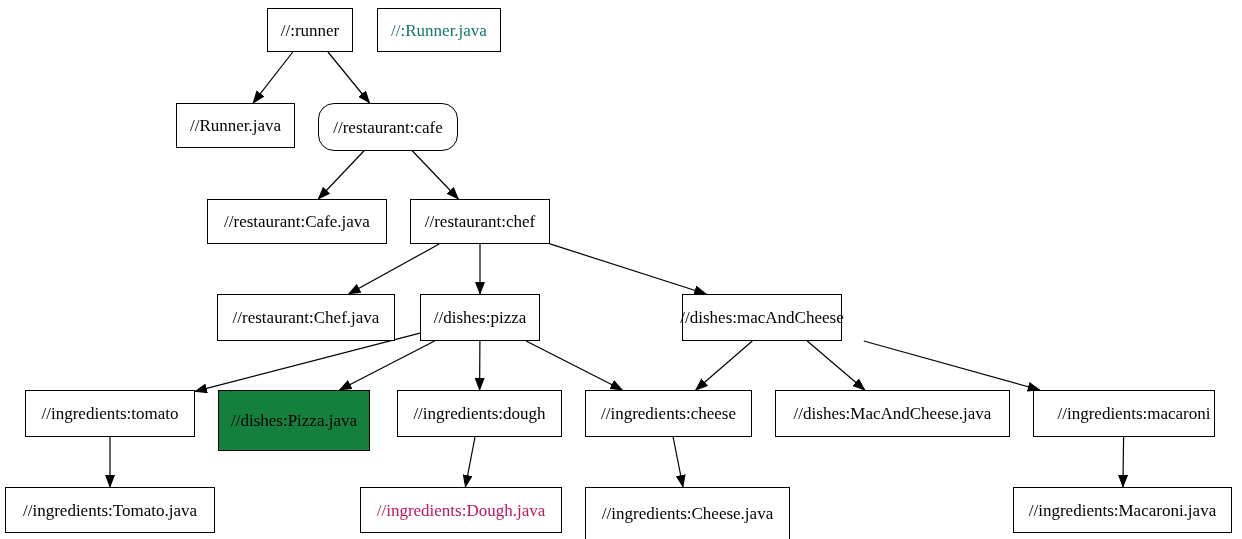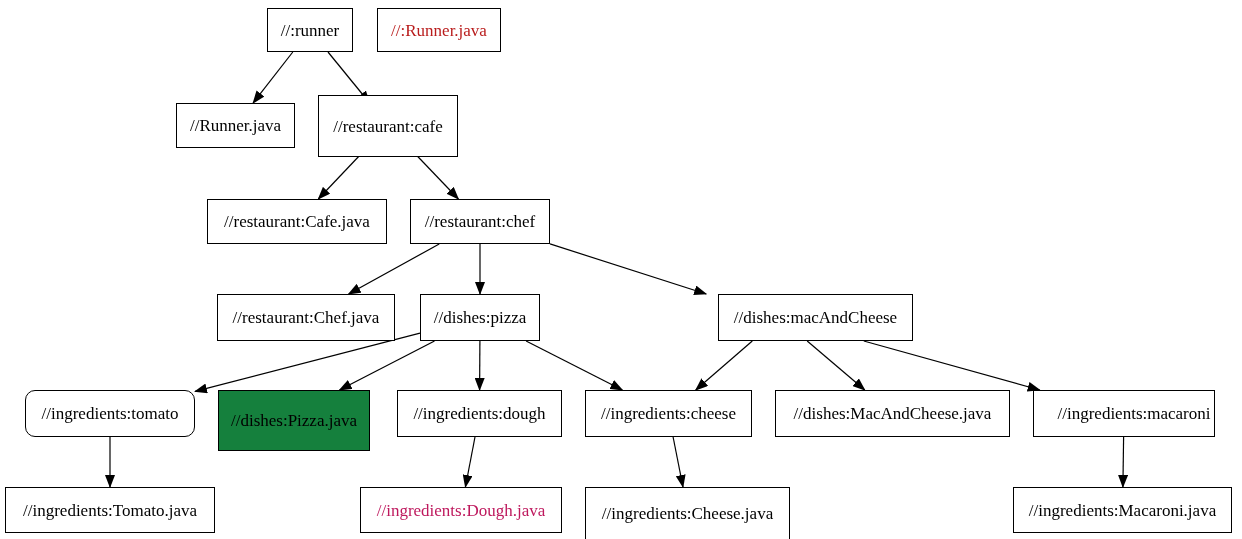--- a/index.html
+++ b/index.html
@@ -62,29 +62,29 @@
         <line x1="807.2" y1="341.0" x2="864.8" y2="390.0" stroke="#000000" stroke-width="1.2" marker-end="url(#arrowhead)"></line>
         <line x1="863.8" y1="341.0" x2="1039.7" y2="390.0" stroke="#000000" stroke-width="1.2" marker-end="url(#arrowhead)"></line>
         <line x1="110.0" y1="437.0" x2="110.0" y2="487.0" stroke="#000000" stroke-width="1.2" marker-end="url(#arrowhead)"></line>
         <line x1="475.0" y1="437.0" x2="465.4" y2="487.0" stroke="#000000" stroke-width="1.2" marker-end="url(#arrowhead)"></line>
         <line x1="673.1" y1="437.0" x2="683.0" y2="487.0" stroke="#000000" stroke-width="1.2" marker-end="url(#arrowhead)"></line>
         <line x1="1123.6" y1="437.0" x2="1122.9" y2="487.0" stroke="#000000" stroke-width="1.2" marker-end="url(#arrowhead)"></line>
       </g>
   </svg>
   <div id="node-layer">
       <div class="node" style="left: 267px; top: 8px; width: 86px; height: 44px; border-color: rgb(0, 0, 0); background: rgb(255, 255, 255); color: rgb(0, 0, 0);">//:runner</div>
-      <div class="node" style="left: 377px; top: 8px; width: 124px; height: 44px; border-color: rgb(0, 0, 0); background: rgb(255, 255, 255); color: #b91c1c;">//:Runner.java</div>
+      <div class="node" style="left: 377px; top: 8px; width: 124px; height: 44px; border-color: rgb(0, 0, 0); background: rgb(255, 255, 255); color: #0f766e;">//:Runner.java</div>
       <div class="node" style="left: 176px; top: 103px; width: 119px; height: 45px; border-color: rgb(0, 0, 0); background: rgb(255, 255, 255); color: rgb(0, 0, 0);">//Runner.java</div>
-      <div class="node" style="left: 318px; top: 95px; width: 140px; height: 62px; border-color: rgb(0, 0, 0); background: rgb(255, 255, 255); color: rgb(0, 0, 0);">//restaurant:cafe</div>
+      <div class="node" style="left: 318px; top: 103px; width: 140px; height: 48px; border-color: rgb(0, 0, 0); background: rgb(255, 255, 255); color: rgb(0, 0, 0); border-radius: 16px;">//restaurant:cafe</div>
       <div class="node" style="left: 207px; top: 199px; width: 180px; height: 45px; border-color: rgb(0, 0, 0); background: rgb(255, 255, 255); color: rgb(0, 0, 0);">//restaurant:Cafe.java</div>
       <div class="node" style="left: 410px; top: 199px; width: 140px; height: 45px; border-color: rgb(0, 0, 0); background: rgb(255, 255, 255); color: rgb(0, 0, 0);">//restaurant:chef</div>
       <div class="node" style="left: 217px; top: 294px; width: 178px; height: 47px; border-color: rgb(0, 0, 0); background: rgb(255, 255, 255); color: rgb(0, 0, 0);">//restaurant:Chef.java</div>
       <div class="node" style="left: 420px; top: 294px; width: 120px; height: 47px; border-color: rgb(0, 0, 0); background: rgb(255, 255, 255); color: rgb(0, 0, 0);">//dishes:pizza</div>
-      <div class="node" style="left: 682px; top: 294px; width: 195px; height: 47px; border-color: rgb(0, 0, 0); background: rgb(255, 255, 255); color: rgb(0, 0, 0); margin-left: 36px;">//dishes:macAndCheese</div>
-      <div class="node" style="left: 25px; top: 390px; width: 170px; height: 47px; border-color: rgb(0, 0, 0); background: rgb(255, 255, 255); color: rgb(0, 0, 0); border-radius: 10px;">//ingredients:tomato</div>
+      <div class="node" style="left: 682px; top: 294px; width: 160px; height: 47px; border-color: rgb(0, 0, 0); background: rgb(255, 255, 255); color: rgb(0, 0, 0);">//dishes:macAndCheese</div>
+      <div class="node" style="left: 25px; top: 390px; width: 170px; height: 47px; border-color: rgb(0, 0, 0); background: rgb(255, 255, 255); color: rgb(0, 0, 0);">//ingredients:tomato</div>
       <div class="node" style="left: 218px; top: 390px; width: 152px; height: 61px; border-color: rgb(0, 0, 0); background: #15803d; color: rgb(0, 0, 0);">//dishes:Pizza.java</div>
       <div class="node" style="left: 397px; top: 390px; width: 165px; height: 47px; border-color: rgb(0, 0, 0); background: rgb(255, 255, 255); color: rgb(0, 0, 0);">//ingredients:dough</div>
       <div class="node" style="left: 585px; top: 390px; width: 167px; height: 47px; border-color: rgb(0, 0, 0); background: rgb(255, 255, 255); color: rgb(0, 0, 0);">//ingredients:cheese</div>
       <div class="node" style="left: 775px; top: 390px; width: 235px; height: 47px; border-color: rgb(0, 0, 0); background: rgb(255, 255, 255); color: rgb(0, 0, 0);">//dishes:MacAndCheese.java</div>
       <div class="node" style="left: 1033px; top: 390px; width: 182px; height: 47px; border-color: rgb(0, 0, 0); background: rgb(255, 255, 255); color: rgb(0, 0, 0); padding-left: 20px;">//ingredients:macaroni</div>
       <div class="node" style="left: 5px; top: 487px; width: 210px; height: 46px; border-color: rgb(0, 0, 0); background: rgb(255, 255, 255); color: rgb(0, 0, 0);">//ingredients:Tomato.java</div>
       <div class="node" style="left: 360px; top: 487px; width: 202px; height: 46px; border-color: rgb(0, 0, 0); background: rgb(255, 255, 255); color: #be185d;">//ingredients:Dough.java</div>
       <div class="node" style="left: 585px; top: 487px; width: 205px; height: 53px; border-color: rgb(0, 0, 0); background: rgb(255, 255, 255); color: rgb(0, 0, 0);">//ingredients:Cheese.java</div>
       <div class="node" style="left: 1013px; top: 487px; width: 219px; height: 46px; border-color: rgb(0, 0, 0); background: rgb(255, 255, 255); color: rgb(0, 0, 0);">//ingredients:Macaroni.java</div>
     </div>

